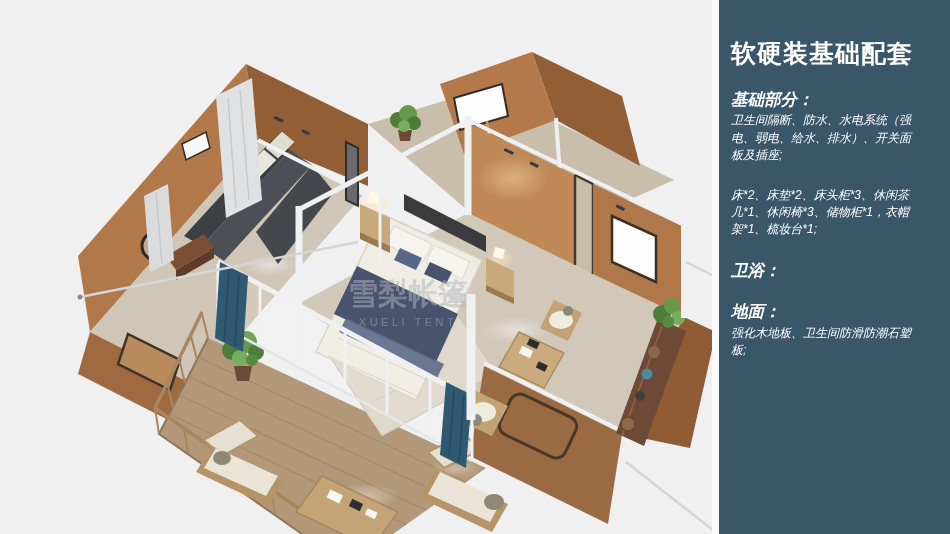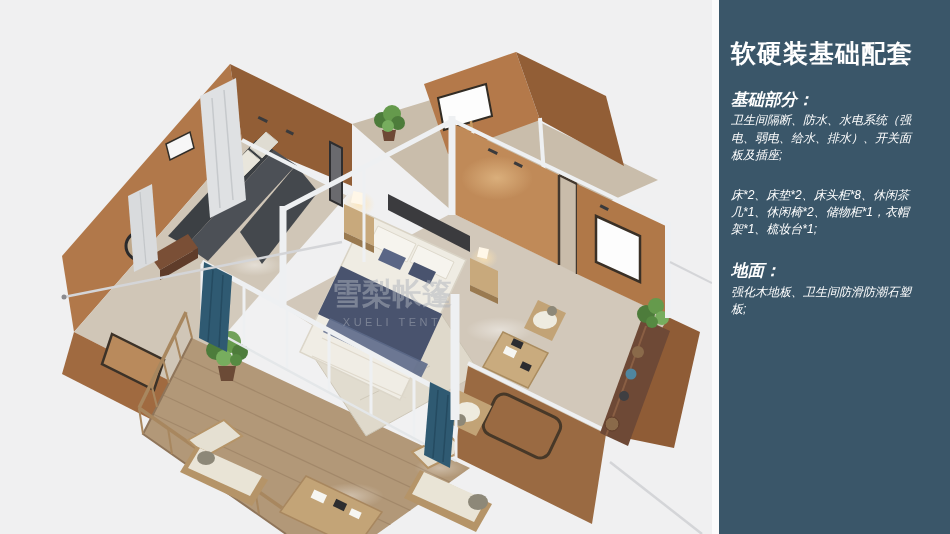--- a/index.html
+++ b/index.html
@@ -1,21 +1,21 @@
 <!DOCTYPE html>
 <html><head>
 <meta charset="utf-8">
 <style>
   html,body{margin:0;padding:0;background:#ffffff;}
   #stage{
     position:relative;width:950px;height:534px;overflow:hidden;
     background:#f0f0f1;
     font-family:"Liberation Sans","DejaVu Sans",sans-serif;
   }
-  .viewer{position:absolute;left:0;top:0;width:712px;height:534px;}
+  .viewer{position:absolute;left:16px;top:0;width:712px;height:534px;}
   .viewer svg{display:block;}
   .divider{position:absolute;left:712px;top:0;width:7px;height:534px;background:#fbfbfb;}
   .sidebar{
     position:absolute;left:719px;top:0;width:231px;height:534px;
     background:#3a5669;color:#ffffff;box-sizing:border-box;
     padding:40px 14px 0 12px;
   }
   .sb-title{
     font-size:25px;font-weight:bold;letter-spacing:1px;line-height:1.1;
     white-space:nowrap;
@@ -315,27 +315,28 @@
   <div class="sidebar">
     <div class="sb-title">软硬装基础配套</div>
     <div class="sb-content">
 
       <div class="sb-section">
         <div class="sb-heading">基础部分：</div>
         <div class="sb-body">卫生间隔断、防水、水电系统（强电、弱电、给水、排水）、开关面板及插座;</div>
       </div>
 
       <div class="sb-section">
-        <div class="sb-body">床*2、床垫*2、床头柜*8、休闲茶几*1、休闲椅*2、储物柜*1，衣帽架*1、梳妆台*1;</div>
-      </div>
-
-      <div class="sb-section">
-      </div>
-
-      <div class="sb-section">
+        <div class="sb-body">床*2、床垫*2、床头柜*3、休闲茶几*1、休闲椅*3、储物柜*1，衣帽架*1、梳妆台*1;</div>
+      </div>
+
+      <div class="sb-section">
+      </div>
+
+      <div class="sb-section">
+        <div class="sb-heading">卫浴：</div>
       </div>
 
       <div class="sb-section">
         <div class="sb-heading">地面：</div>
         <div class="sb-body">强化木地板、卫生间防滑防潮石塑板;</div>
       </div>
 
     </div>
   </div>
 </div>

